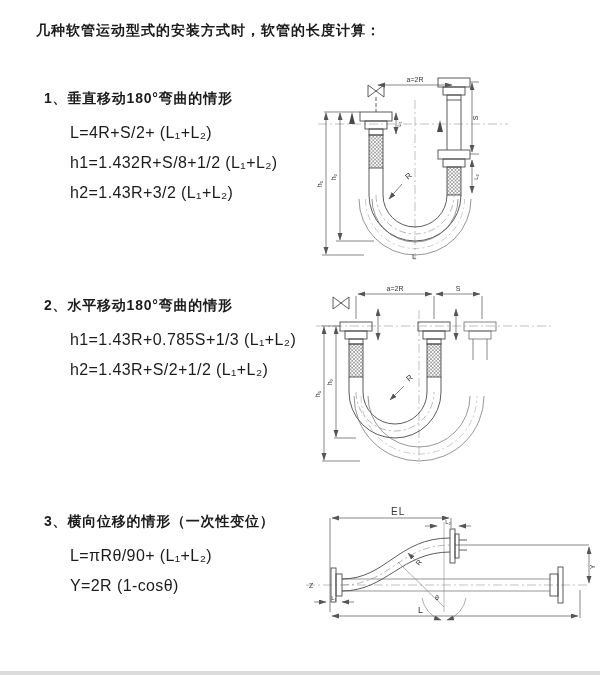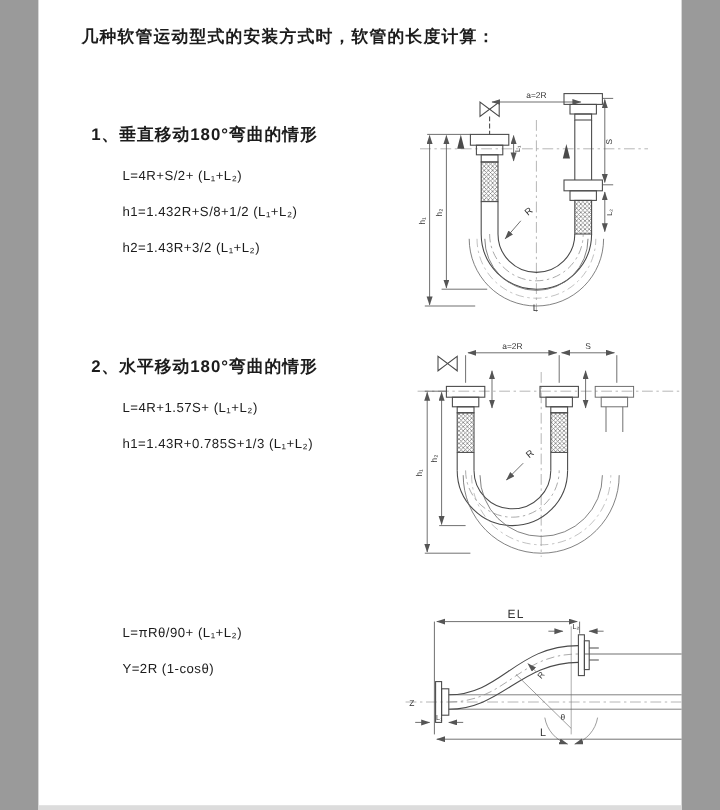--- a/index.html
+++ b/index.html
@@ -1,53 +1,54 @@
 <!DOCTYPE html>
 <html><head>
 <meta charset="utf-8">
 <style>
   html,body{margin:0;padding:0;background:#9a9a9a;}
   .page{
-    position:relative;width:536px;height:675px;background:#ffffff;
+    position:relative;width:600px;height:675px;background:#ffffff;
     font-family:"Liberation Sans","DejaVu Sans",sans-serif;color:#1c1c1c;
     overflow:hidden;margin:0 auto;
   }
   .page-title{
     position:absolute;left:36px;top:22px;font-size:14px;font-weight:bold;
     letter-spacing:1px;white-space:pre;
   }
   .sec{position:absolute;left:44px;}
   .sec-heading{font-size:14px;font-weight:bold;letter-spacing:0.8px;margin:0 0 10px 0;white-space:pre;}
-  .formula{margin:0 0 0 26px;font-size:11px;line-height:30px;letter-spacing:0.4px;white-space:pre;}
+  .formula{margin:0 0 0 26px;font-size:16px;line-height:30px;letter-spacing:0.4px;white-space:pre;}
   .diagram{position:absolute;}
   .bottom-edge{position:absolute;left:0;bottom:0;width:600px;height:4px;background:#dcdcdc;}
   svg{display:block;}
   svg text{font-family:"Liberation Sans","DejaVu Sans",sans-serif;fill:#333;}
 </style>
 </head>
 <body>
 
 <div class="page">
 
   <div class="page-title">几种软管运动型式的安装方式时，软管的长度计算：</div>
 
-  <div class="sec" style="top:104px;">
+  <div class="sec" style="top:90px;">
     <div class="sec-heading">1、垂直移动180°弯曲的情形</div>
     <div class="formula">L=4R+S/2+ (L₁+L₂)</div>
     <div class="formula">h1=1.432R+S/8+1/2 (L₁+L₂)</div>
     <div class="formula">h2=1.43R+3/2 (L₁+L₂)</div>
   </div>
 
   <div class="sec" style="top:297px;">
     <div class="sec-heading">2、水平移动180°弯曲的情形</div>
-    <div class="formula">L=4R+1.57S+ (L₁+L₂)</div>
     <div class="formula">h1=1.43R+0.785S+1/3 (L₁+L₂)</div>
+    <div class="formula">h2=1.43R+S/2+1/2 (L₁+L₂)</div>
   </div>
 
   <div class="sec" style="top:513px;">
+    <div class="sec-heading">3、横向位移的情形（一次性变位）</div>
     <div class="formula">L=πRθ/90+ (L₁+L₂)</div>
     <div class="formula">Y=2R (1-cosθ)</div>
   </div>
 
   <svg class="diagram" style="left:312px;top:72px;" width="280" height="190" viewBox="0 0 280 190">
     <defs>
       <marker id="ar1" markerWidth="8" markerHeight="6" refX="7" refY="2.5" orient="auto-start-reverse" markerUnits="userSpaceOnUse">
         <path d="M0,0 L7.5,2.5 L0,5 z" fill="#555"></path>
       </marker>
       <pattern id="hx1" width="3.5" height="3.5" patternUnits="userSpaceOnUse">

